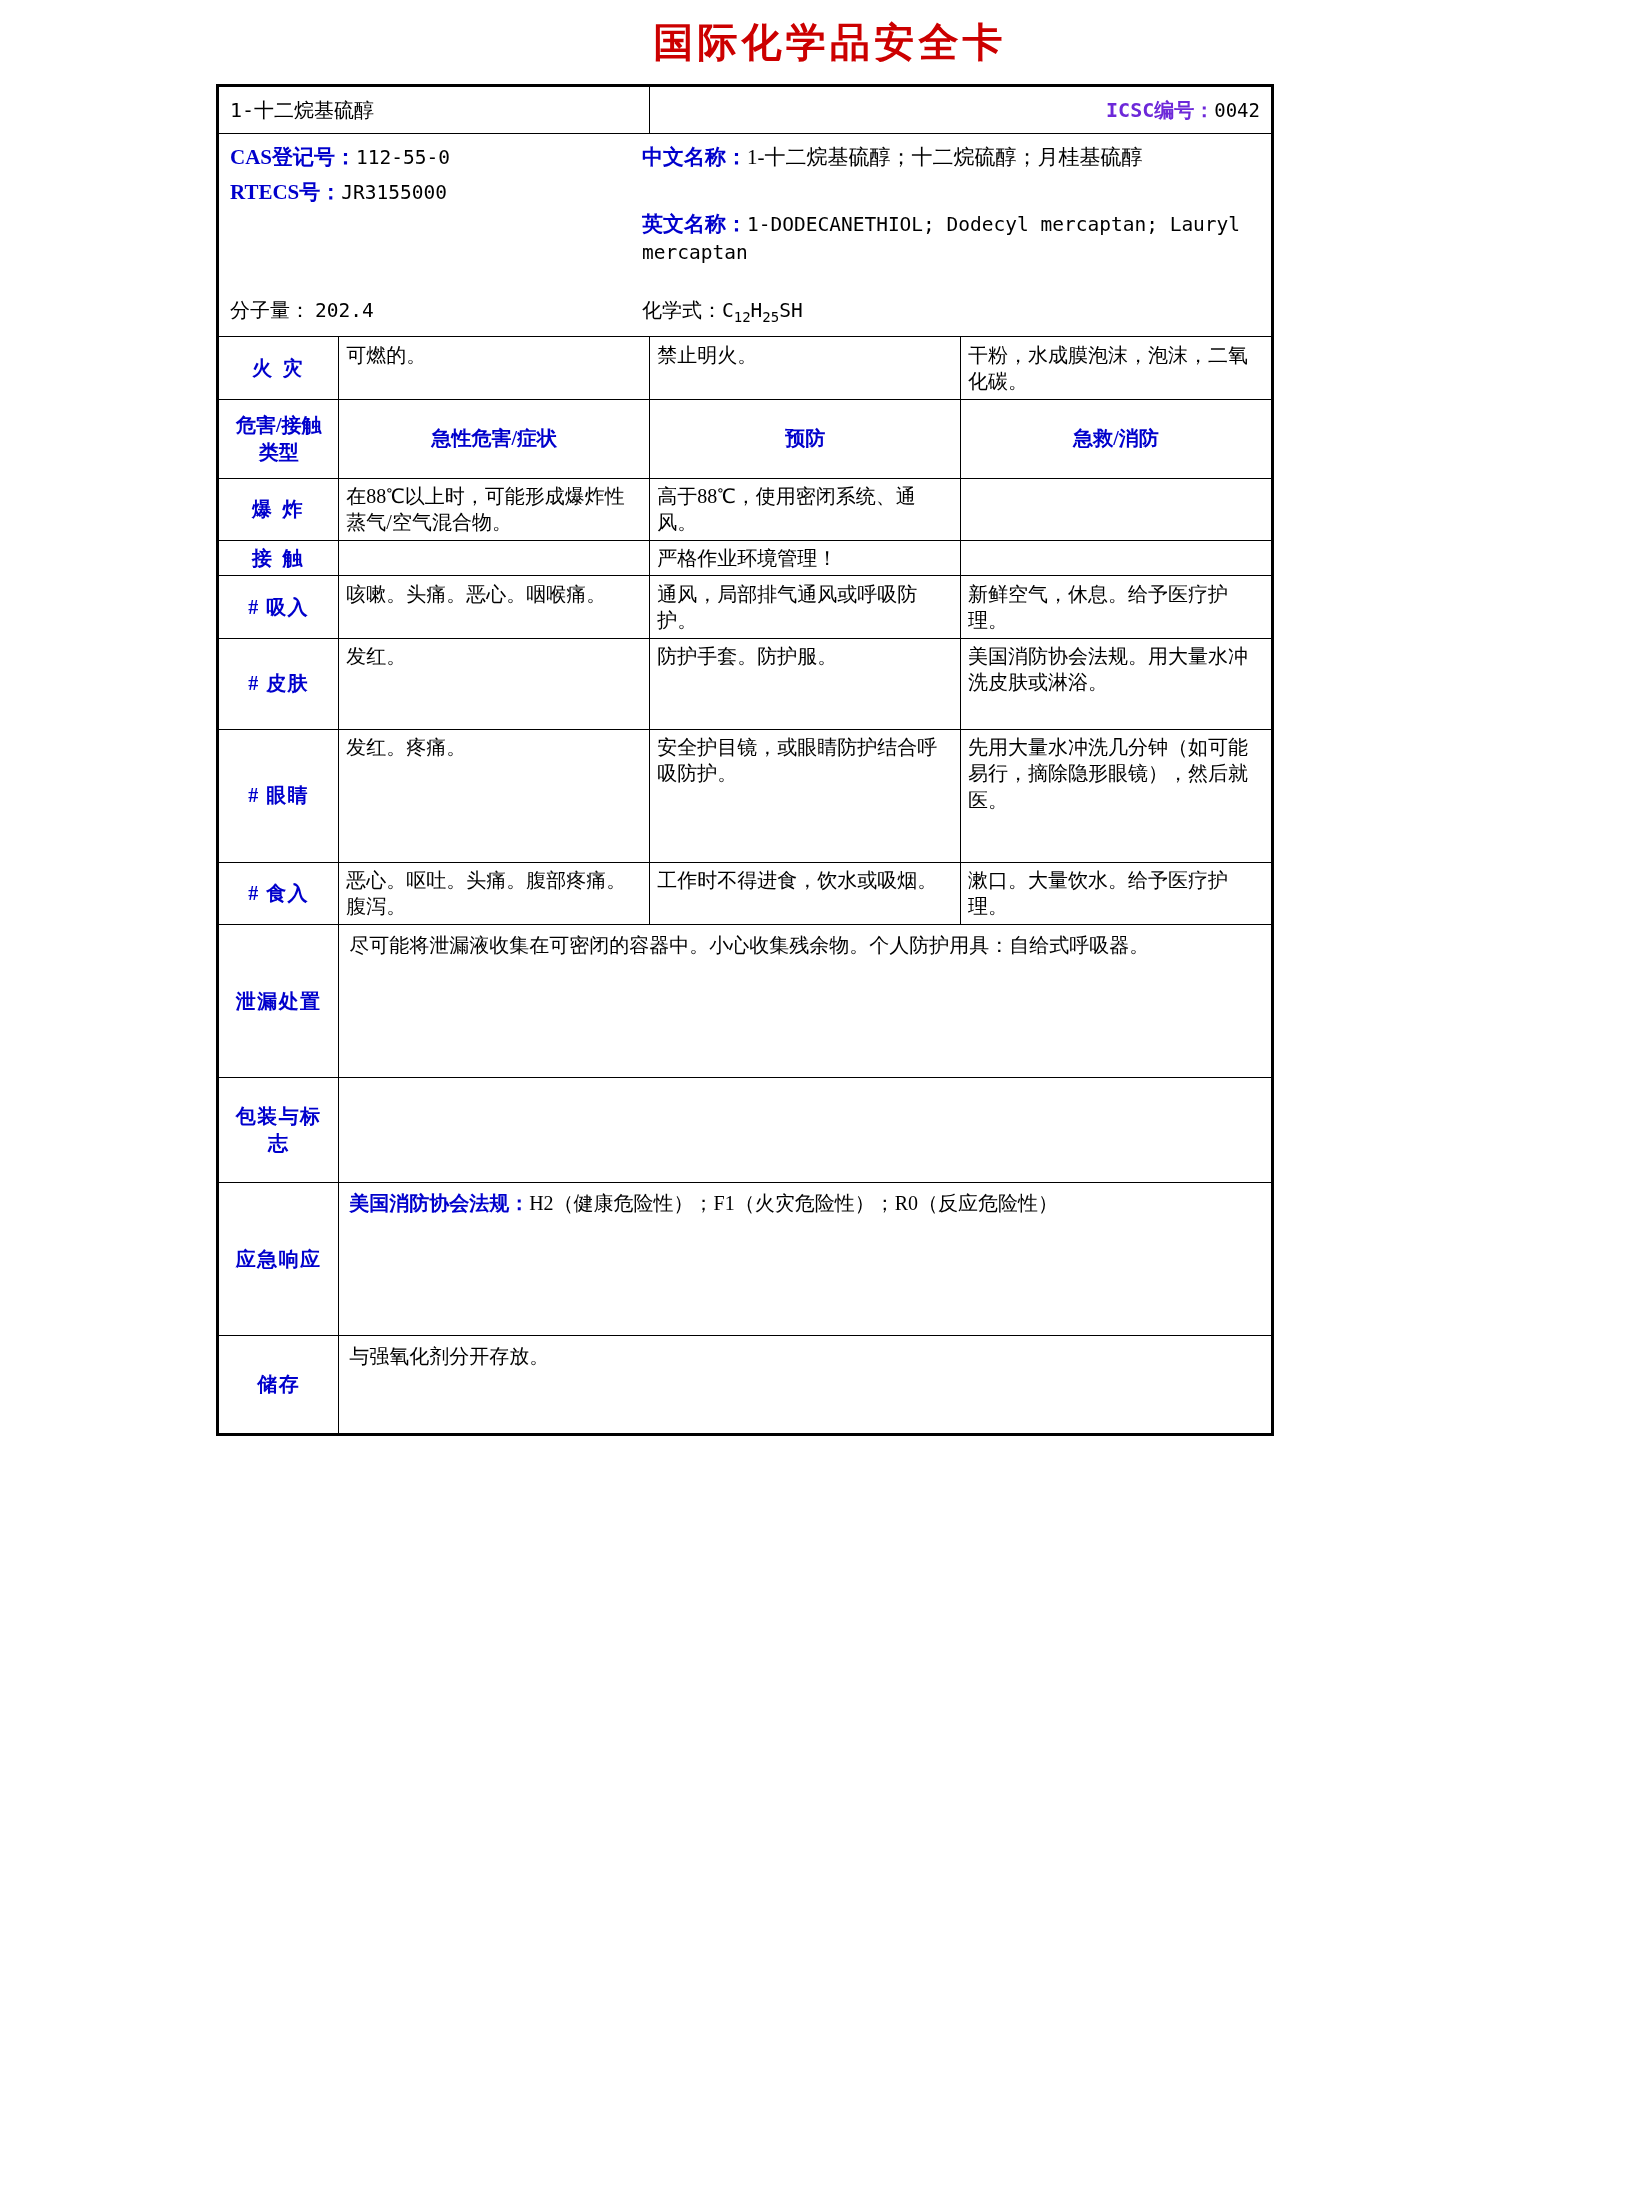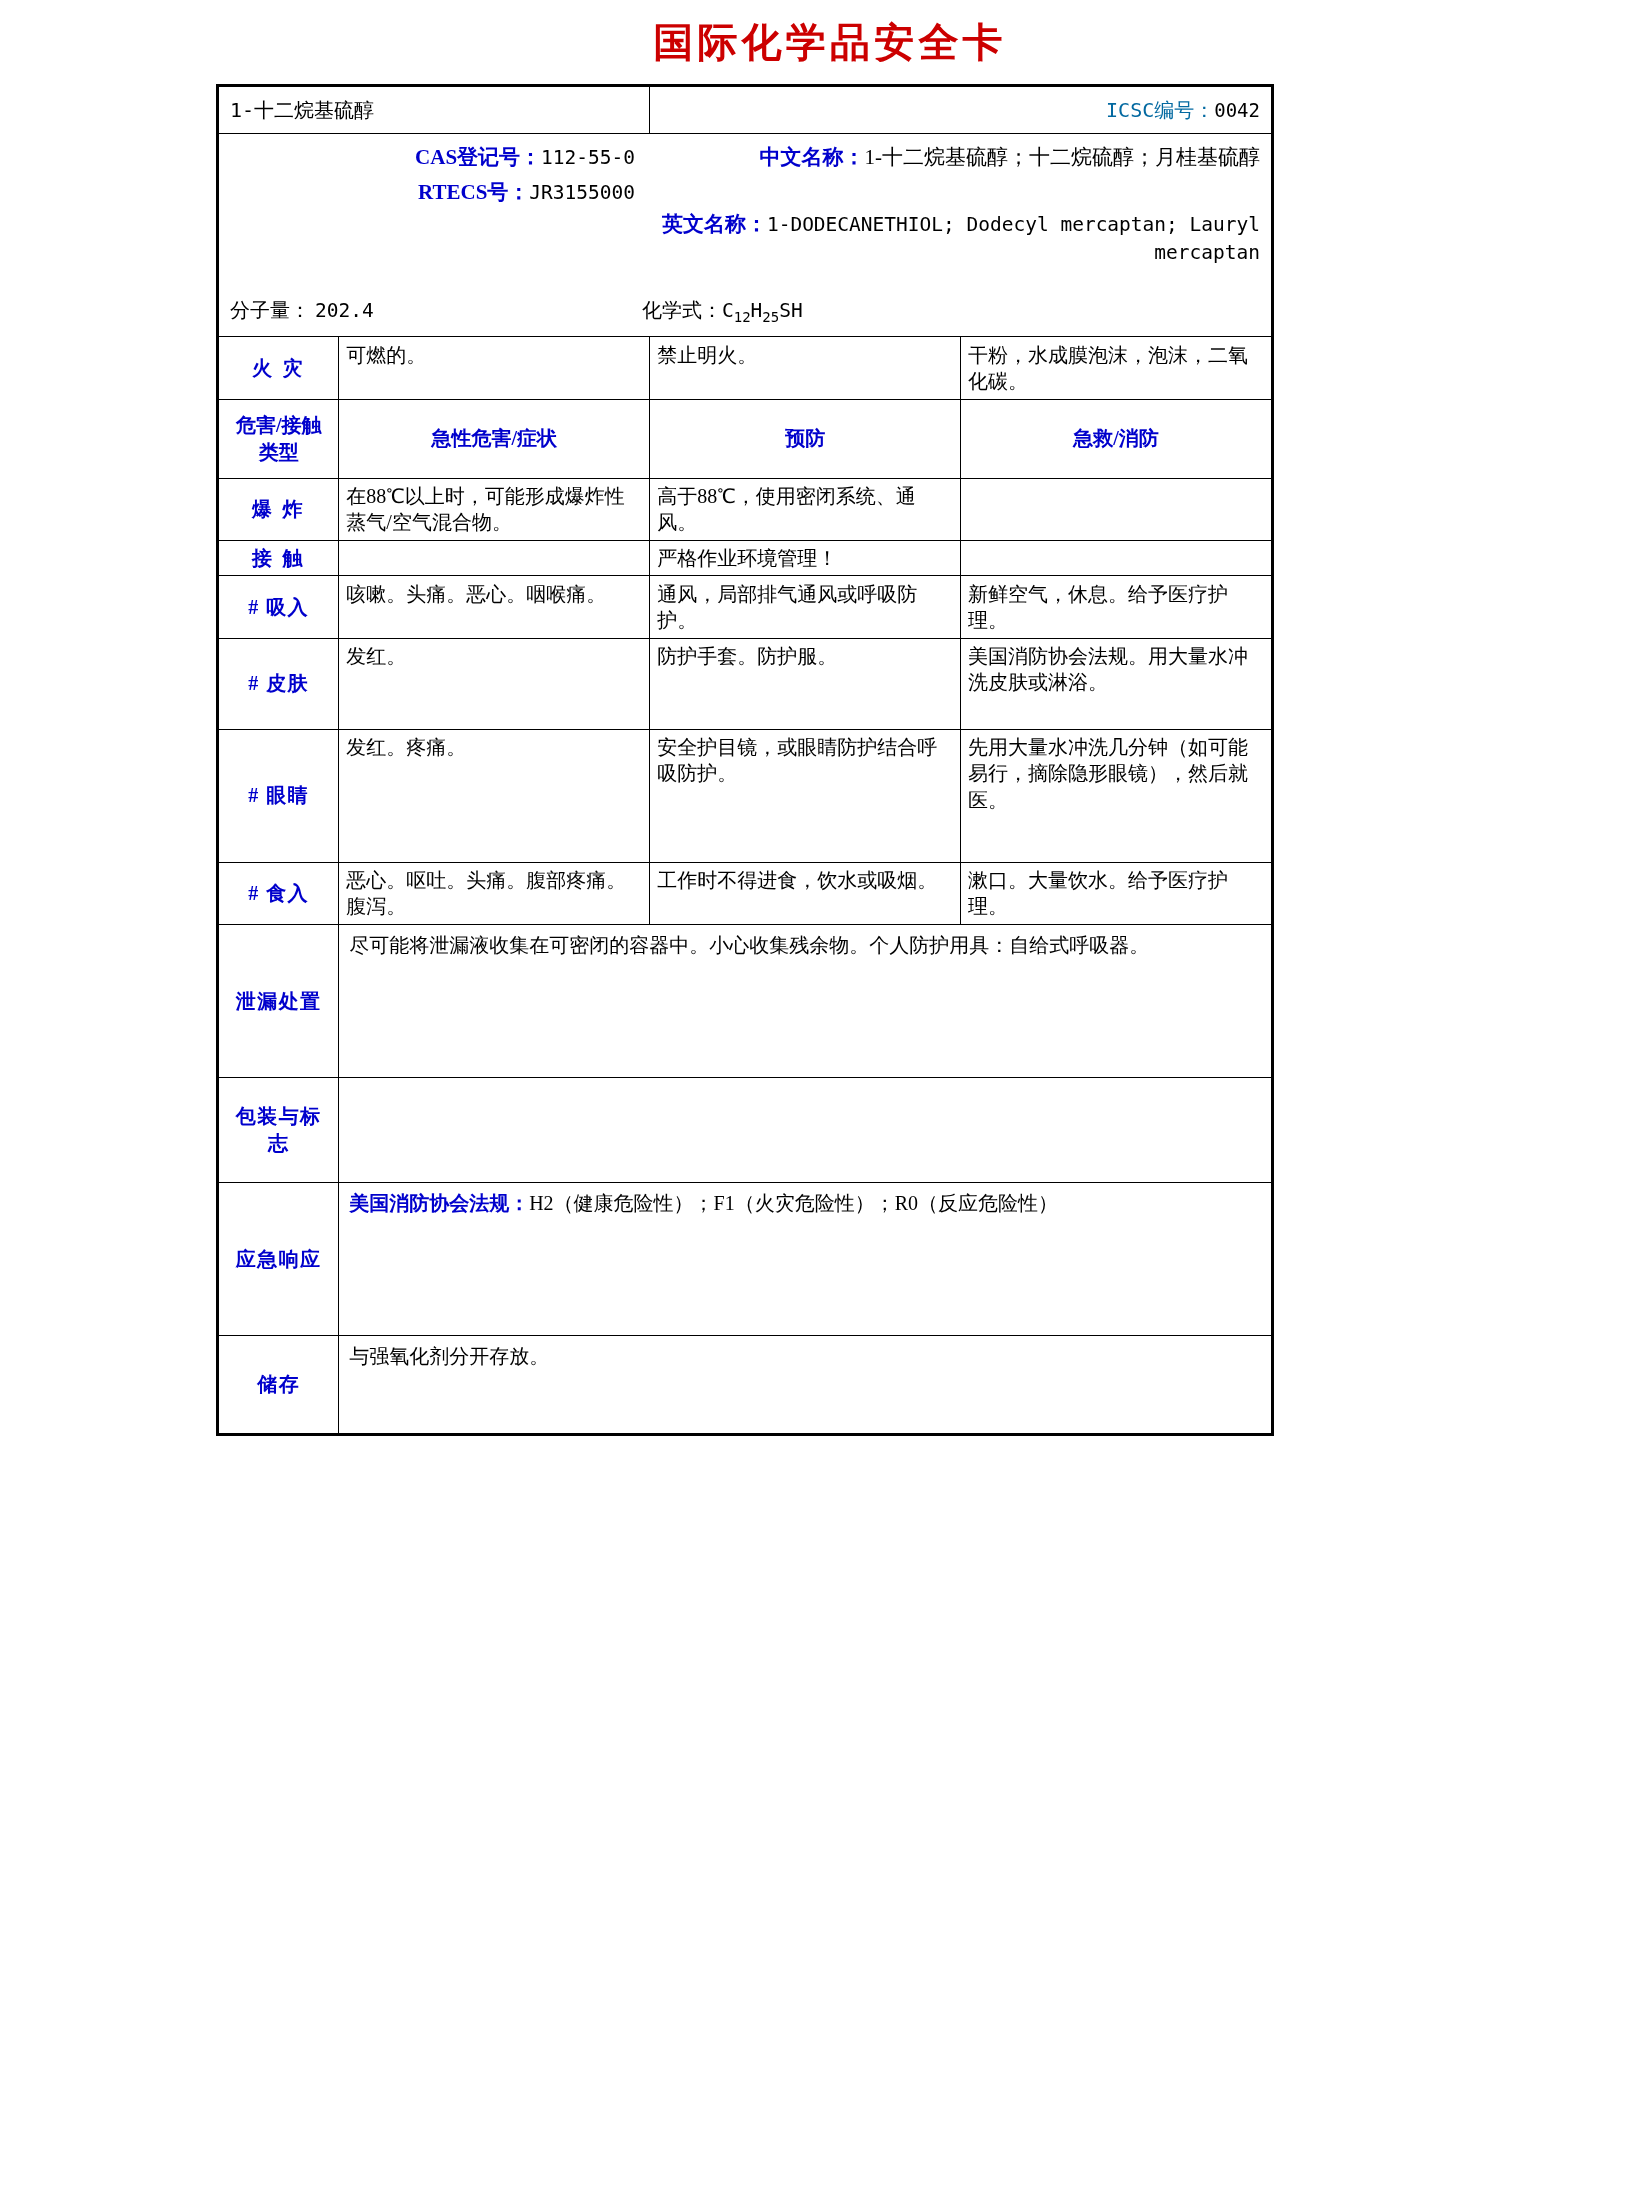--- a/index.html
+++ b/index.html
@@ -59,22 +59,22 @@
     font-size: 19.5px;
     padding: 9.8px 11px !important;
   }
   .hdr-right {
     text-align: right;
     font-family: "DejaVu Sans Mono", monospace;
     font-size: 19.5px;
     padding: 9.8px 11px !important;
   }
   .icsc-label {
-    color: #0369a1;
-    font-weight: normal;
+    color: #6d28d9;
+    font-weight: bold;
   }
   
   .ident {
     padding: 9.8px 11px !important;
   }
   .ident-row {
     display: flex;
     width: 100%;
   }
   .ident-col-l {
@@ -82,21 +82,20 @@
     box-sizing: border-box;
     padding-right: 7px;
   }
   .ident-col-r {
     width: 60%;
     box-sizing: border-box;
   }
   .ident-line {
     margin-bottom: 7px;
     font-size: 21px;
-    text-align: right;
   }
   .ident-line .lbl {
     color: #0000cc;
     font-weight: bold;
   }
   .ident-val-mono {
     font-family: "DejaVu Sans Mono", monospace;
     font-size: 19.5px;
   }
   .spacer-tall {

